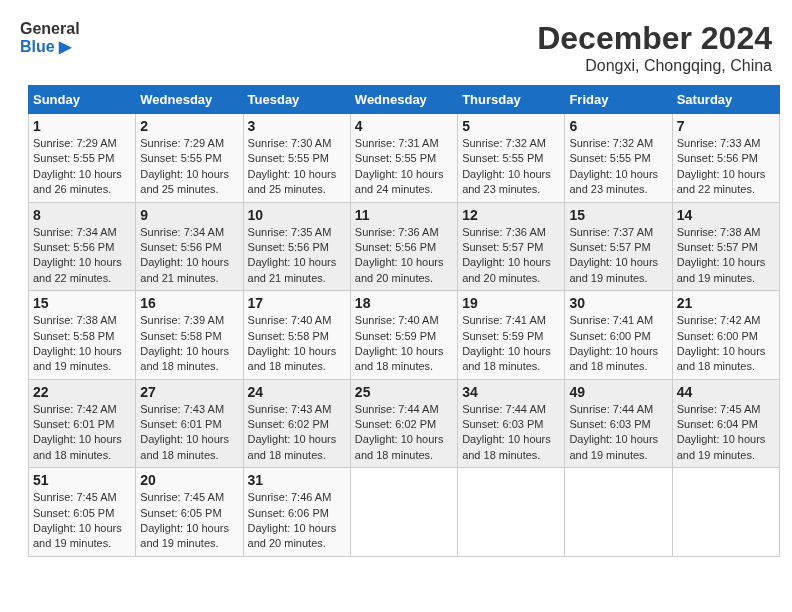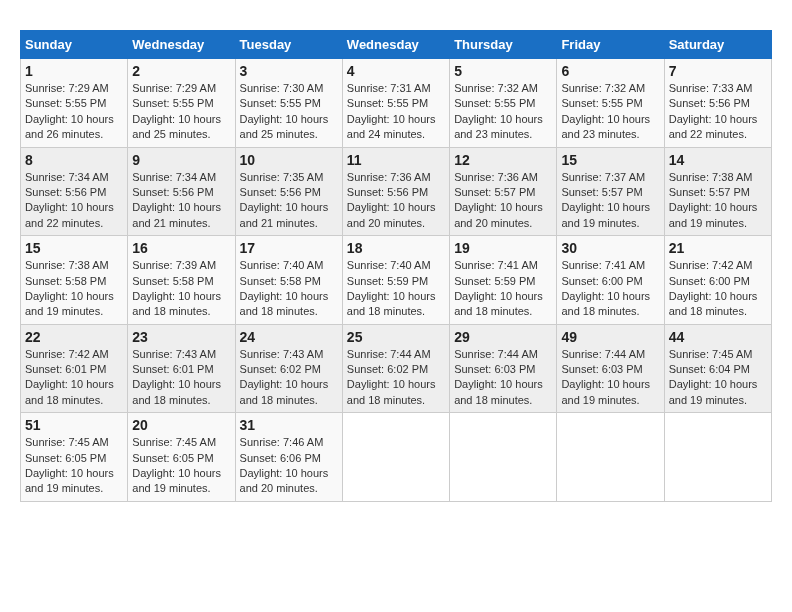--- a/index.html
+++ b/index.html
@@ -30,20 +30,21 @@
       color: #333;
     }
     .location-title {
       font-size: 16px;
       color: #333;
     }
     table {
       width: 100%;
       border-collapse: collapse;
       font-size: 10.5px;
+      margin-left: 8px;
     }
     thead tr th {
       background-color: #1a6fc4;
       color: white;
       padding: 6px 4px;
       text-align: left;
       font-size: 13px;
       font-weight: bold;
       border: 1px solid #1a6fc4;
     }
@@ -73,20 +74,30 @@
       line-height: 1.4;
     }
     .empty-cell {
       background: #fff !important;
     }
   </style>
 </head>
 <body>
 
 <div class="header-area">
+  <div class="logo">
+  <div style="display:flex;flex-direction:column;line-height:1.1;">
+    <span style="font-size:16px;font-weight:bold;color:#333;">General</span>
+    <span style="font-size:16px;font-weight:bold;color:#1a6fc4;">Blue ▶</span>
+  </div>
+</div>
+  <div class="title-area">
+    <div class="month-title">December 2024</div>
+    <div class="location-title">Dongxi, Chongqing, China</div>
+  </div>
 </div>
 
 <table>
   <thead>
     <tr id="header-row">
         <th>Sunday</th>
         <th>Wednesday</th>
         <th>Tuesday</th>
         <th>Wednesday</th>
         <th>Thursday</th>
@@ -228,39 +239,39 @@
       </td>
       </tr>
       <tr>
         <td>
         <div class="day-num">22</div>
         <div class="day-info">
           Sunrise: 7:42 AM<br>Sunset: 6:01 PM<br>Daylight: 10 hours and 18 minutes.
         </div>
       </td>
         <td>
-        <div class="day-num">23</div>
+        <div class="day-num">27</div>
         <div class="day-info">
           Sunrise: 7:43 AM<br>Sunset: 6:01 PM<br>Daylight: 10 hours and 18 minutes.
         </div>
       </td>
         <td>
         <div class="day-num">24</div>
         <div class="day-info">
           Sunrise: 7:43 AM<br>Sunset: 6:02 PM<br>Daylight: 10 hours and 18 minutes.
         </div>
       </td>
         <td>
         <div class="day-num">25</div>
         <div class="day-info">
           Sunrise: 7:44 AM<br>Sunset: 6:02 PM<br>Daylight: 10 hours and 18 minutes.
         </div>
       </td>
         <td>
-        <div class="day-num">29</div>
+        <div class="day-num">34</div>
         <div class="day-info">
           Sunrise: 7:44 AM<br>Sunset: 6:03 PM<br>Daylight: 10 hours and 18 minutes.
         </div>
       </td>
         <td>
         <div class="day-num">49</div>
         <div class="day-info">
           Sunrise: 7:44 AM<br>Sunset: 6:03 PM<br>Daylight: 10 hours and 19 minutes.
         </div>
       </td>

